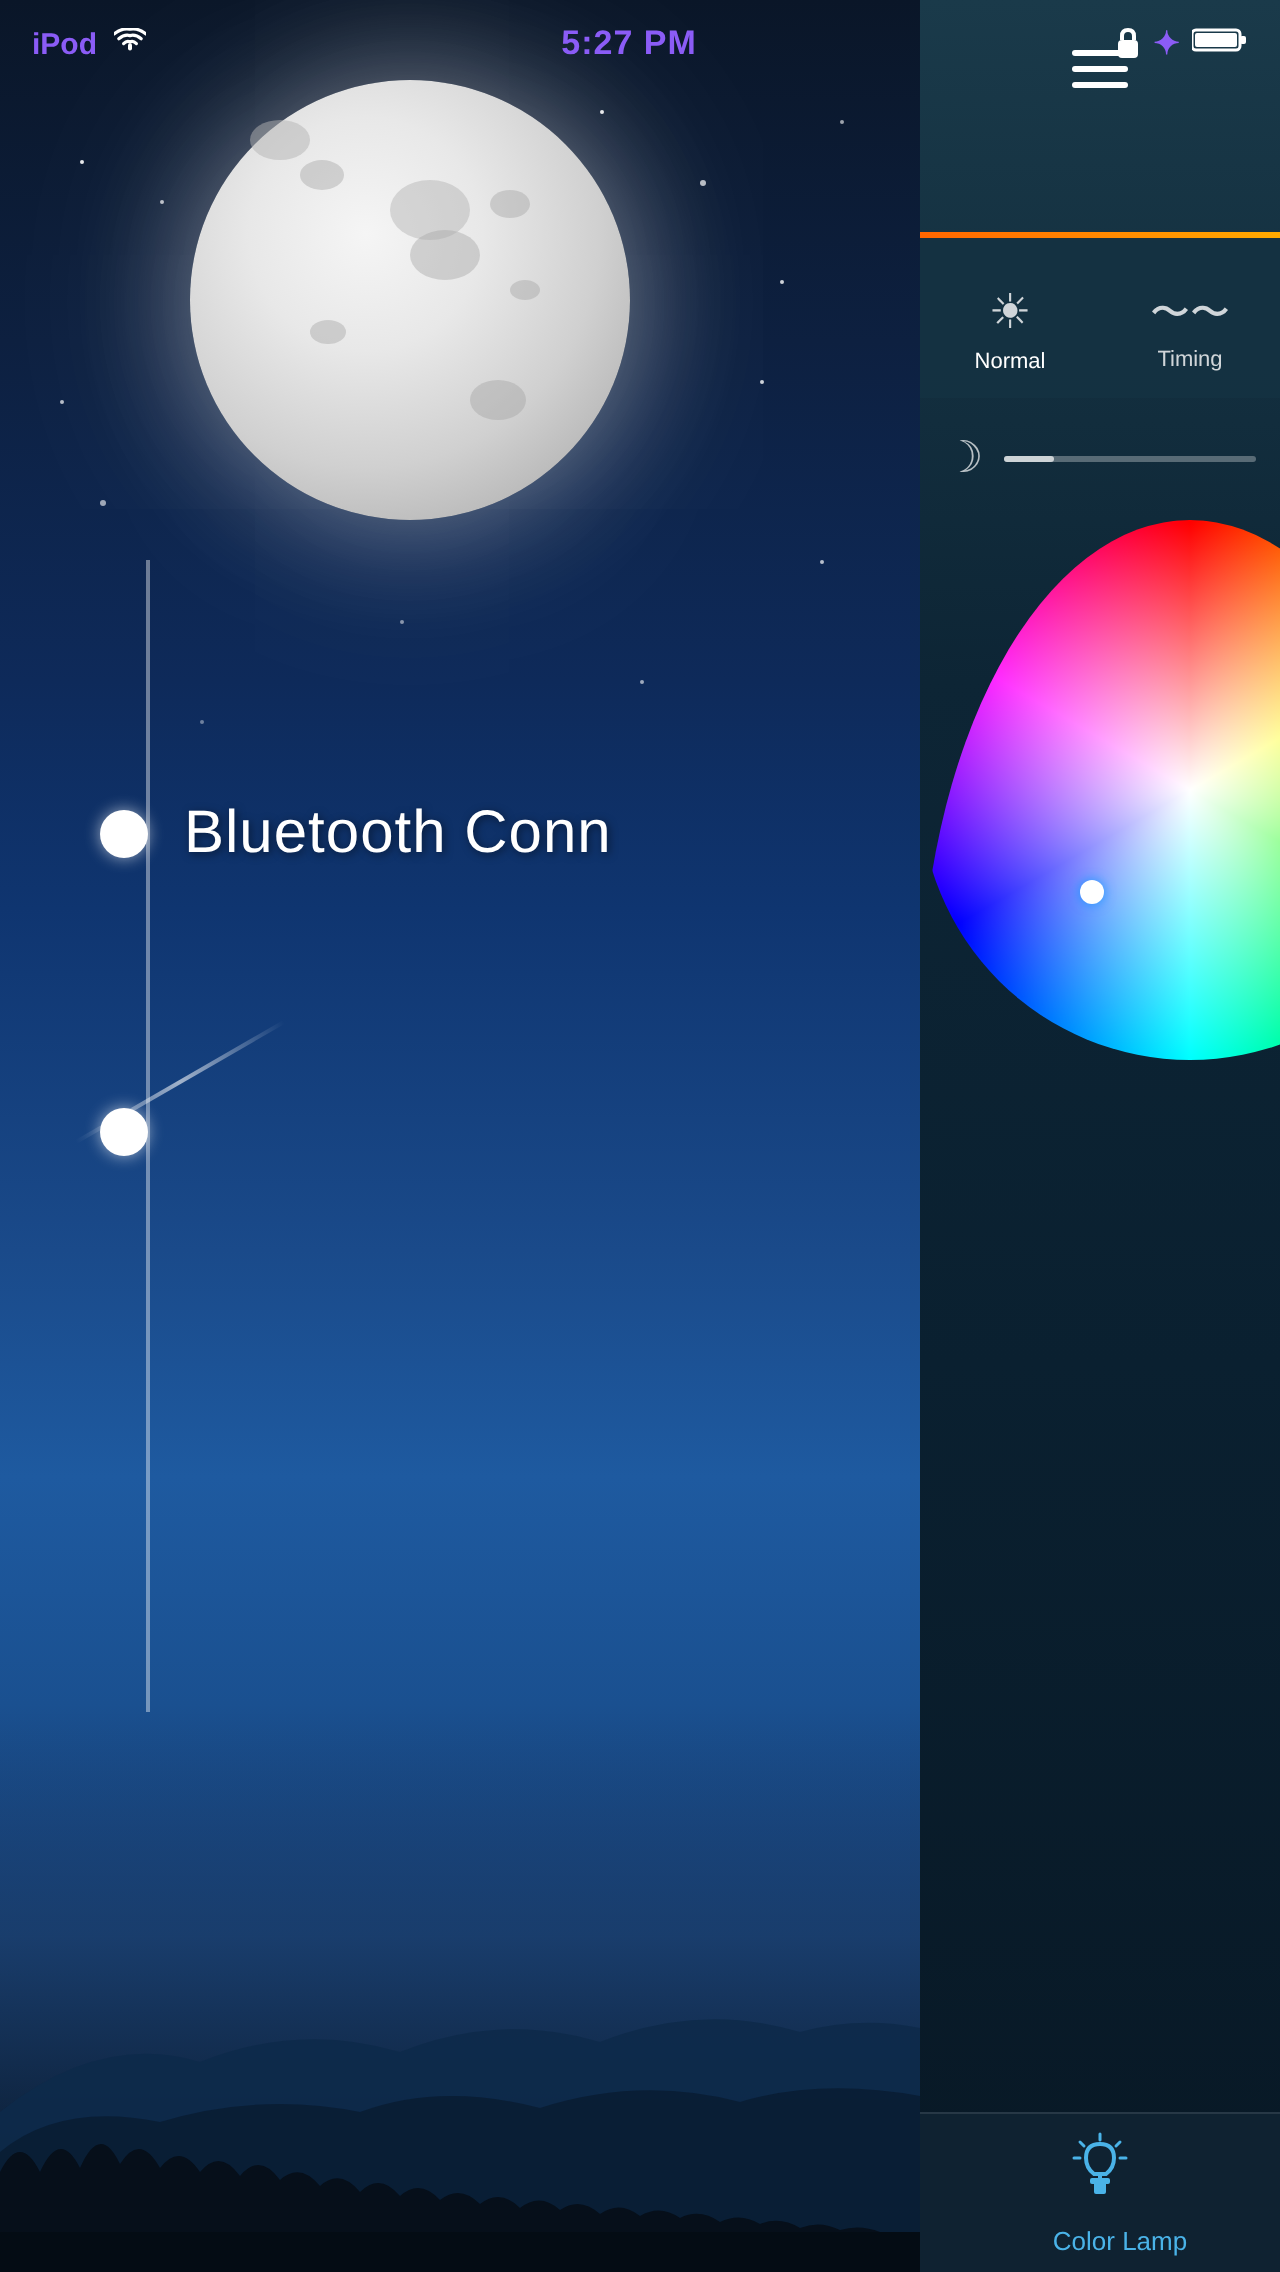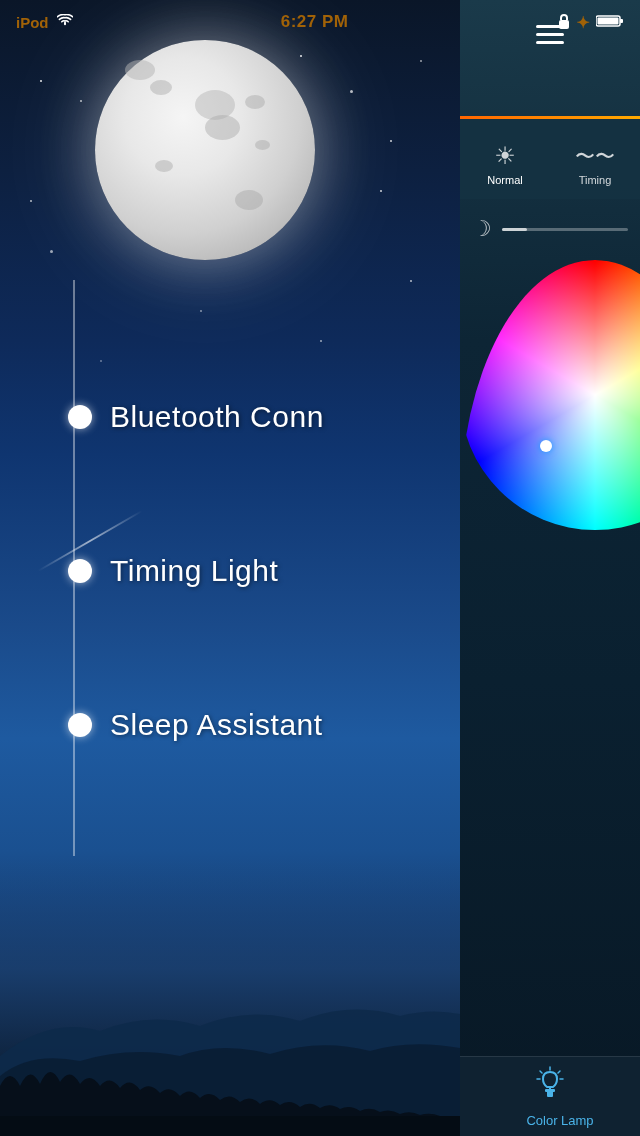--- a/index.html
+++ b/index.html
@@ -14,21 +14,21 @@
     
     .status-bar {
       position: absolute;
       top: 0; left: 0; right: 0;
       height: 44px;
       z-index: 100;
       display: flex;
       align-items: center;
       justify-content: space-between;
       padding: 0 16px;
-      color: #a16207;
+      color: #8b5cf6;
       font-size: 15px;
       font-weight: 600;
     }
     .status-left { display: flex; align-items: center; gap: 8px; }
     .status-center { font-size: 17px; font-weight: 600; letter-spacing: 0.5px; }
     .status-right { display: flex; align-items: center; gap: 6px; }
 
     
     .left-panel {
       position: absolute;
@@ -111,21 +111,21 @@
     .menu-items {
       position: absolute;
       top: 400px;
       left: 0;
       width: 100%;
     }
     .menu-item {
       display: flex;
       align-items: center;
       margin-bottom: 120px;
-      padding-left: 68px;
+      padding-left: 50px;
       cursor: pointer;
     }
     .menu-dot {
       width: 24px;
       height: 24px;
       border-radius: 50%;
       background: white;
       border: 2px solid rgba(255,255,255,0.8);
       flex-shrink: 0;
       margin-right: 18px;
@@ -397,25 +397,20 @@
 
   <div class="shooting-star"></div>
 
   <div class="menu-items">
     <div class="menu-item">
       <div class="menu-dot"></div>
       <span class="menu-label">Bluetooth Conn</span>
     </div>
     <div class="menu-item">
       <div class="menu-dot"></div>
-      <span class="menu-label">Timing Light</span>
-    </div>
-    <div class="menu-item">
-      <div class="menu-dot"></div>
-      <span class="menu-label">Sleep Assistant</span>
     </div>
   </div>
 
   <div class="hills">
     <svg width="460" height="280" viewBox="0 0 460 280" xmlns="http://www.w3.org/2000/svg">
 
       <defs>
         <linearGradient id="hillGrad" x1="0" y1="0" x2="0" y2="1">
           <stop offset="0%" stop-color="#1a5090" stop-opacity="0"></stop>
           <stop offset="40%" stop-color="#1a4070" stop-opacity="0.8"></stop>
@@ -497,21 +492,21 @@
     <span class="wifi-icon">
       <svg width="16" height="14" viewBox="0 0 20 16" fill="white">
         <path d="M10 12 Q10 10 10 10" stroke="white" stroke-width="2.5" stroke-linecap="round" fill="none"></path>
         <path d="M6 9 Q8 7 10 8 Q12 7 14 9" stroke="white" stroke-width="2" fill="none" stroke-linecap="round"></path>
         <path d="M3 6 Q6.5 3 10 4 Q13.5 3 17 6" stroke="white" stroke-width="2" fill="none" stroke-linecap="round"></path>
         <path d="M0 3 Q5 -1 10 0 Q15 -1 20 3" stroke="white" stroke-width="2" fill="none" stroke-linecap="round"></path>
       </svg>
     </span>
   </div>
   <div class="status-center">
-    <span>6:27 PM</span>
+    <span>5:27 PM</span>
   </div>
   <div class="status-right">
     <span style="font-size:13px;">
       <svg width="14" height="16" viewBox="0 0 14 16" fill="white">
         <rect x="2" y="7" width="10" height="9" rx="2" fill="white"></rect>
         <path d="M4 7 V5 Q4 2 7 2 Q10 2 10 5 V7" fill="none" stroke="white" stroke-width="2"></path>
       </svg>
     </span>
     <span style="font-size:16px;">✦</span>
     <span>

